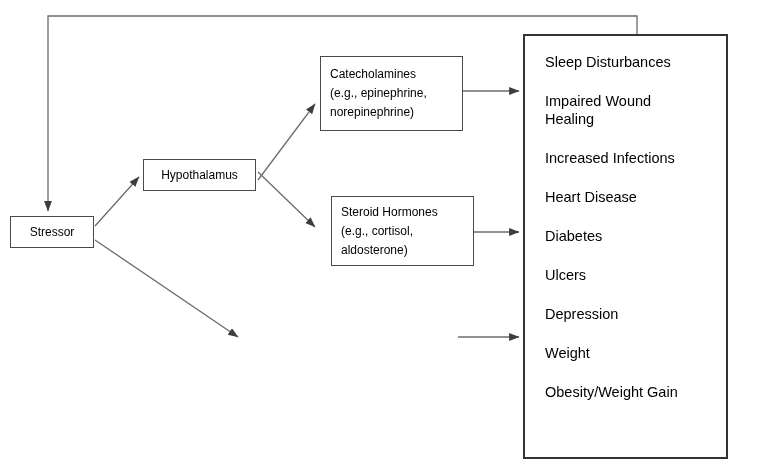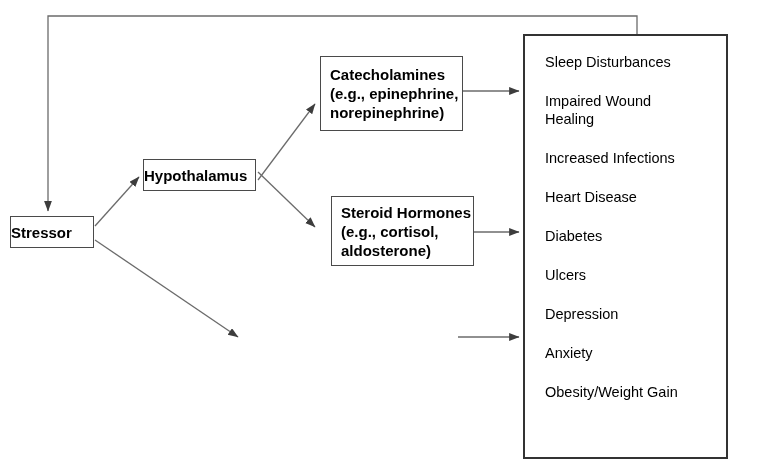--- a/index.html
+++ b/index.html
@@ -27,26 +27,26 @@
     position: absolute;
     box-sizing: border-box;
     border: 1.6px solid #4a4a4a;
     background: #ffffff;
     color: #000000;
     display: flex;
     flex-direction: column;
     justify-content: center;
   }
   .node .line {
-    font-size: 15px;
+    font-size: 12px;
     line-height: 19px;
     white-space: nowrap;
-    font-weight: bold;
   }
   .node.centered {
+    align-items: center;
   }
   .node.padded {
     padding: 5px 9px;
   }
   #node-stressor {
     left: 10px;
     top: 216px;
     width: 84px;
     height: 32px;
   }
@@ -141,17 +141,17 @@
 
 
   <div class="node" id="node-outcomes">
     <div class="outcome">Sleep Disturbances</div>
     <div class="outcome two-line">Impaired Wound Healing</div>
     <div class="outcome">Increased Infections</div>
     <div class="outcome">Heart Disease</div>
     <div class="outcome">Diabetes</div>
     <div class="outcome">Ulcers</div>
     <div class="outcome">Depression</div>
-    <div class="outcome">Anxiety</div>
+    <div class="outcome">Weight</div>
     <div class="outcome">Obesity/Weight Gain</div>
   </div>
 
 </div>
 
 </body></html>

